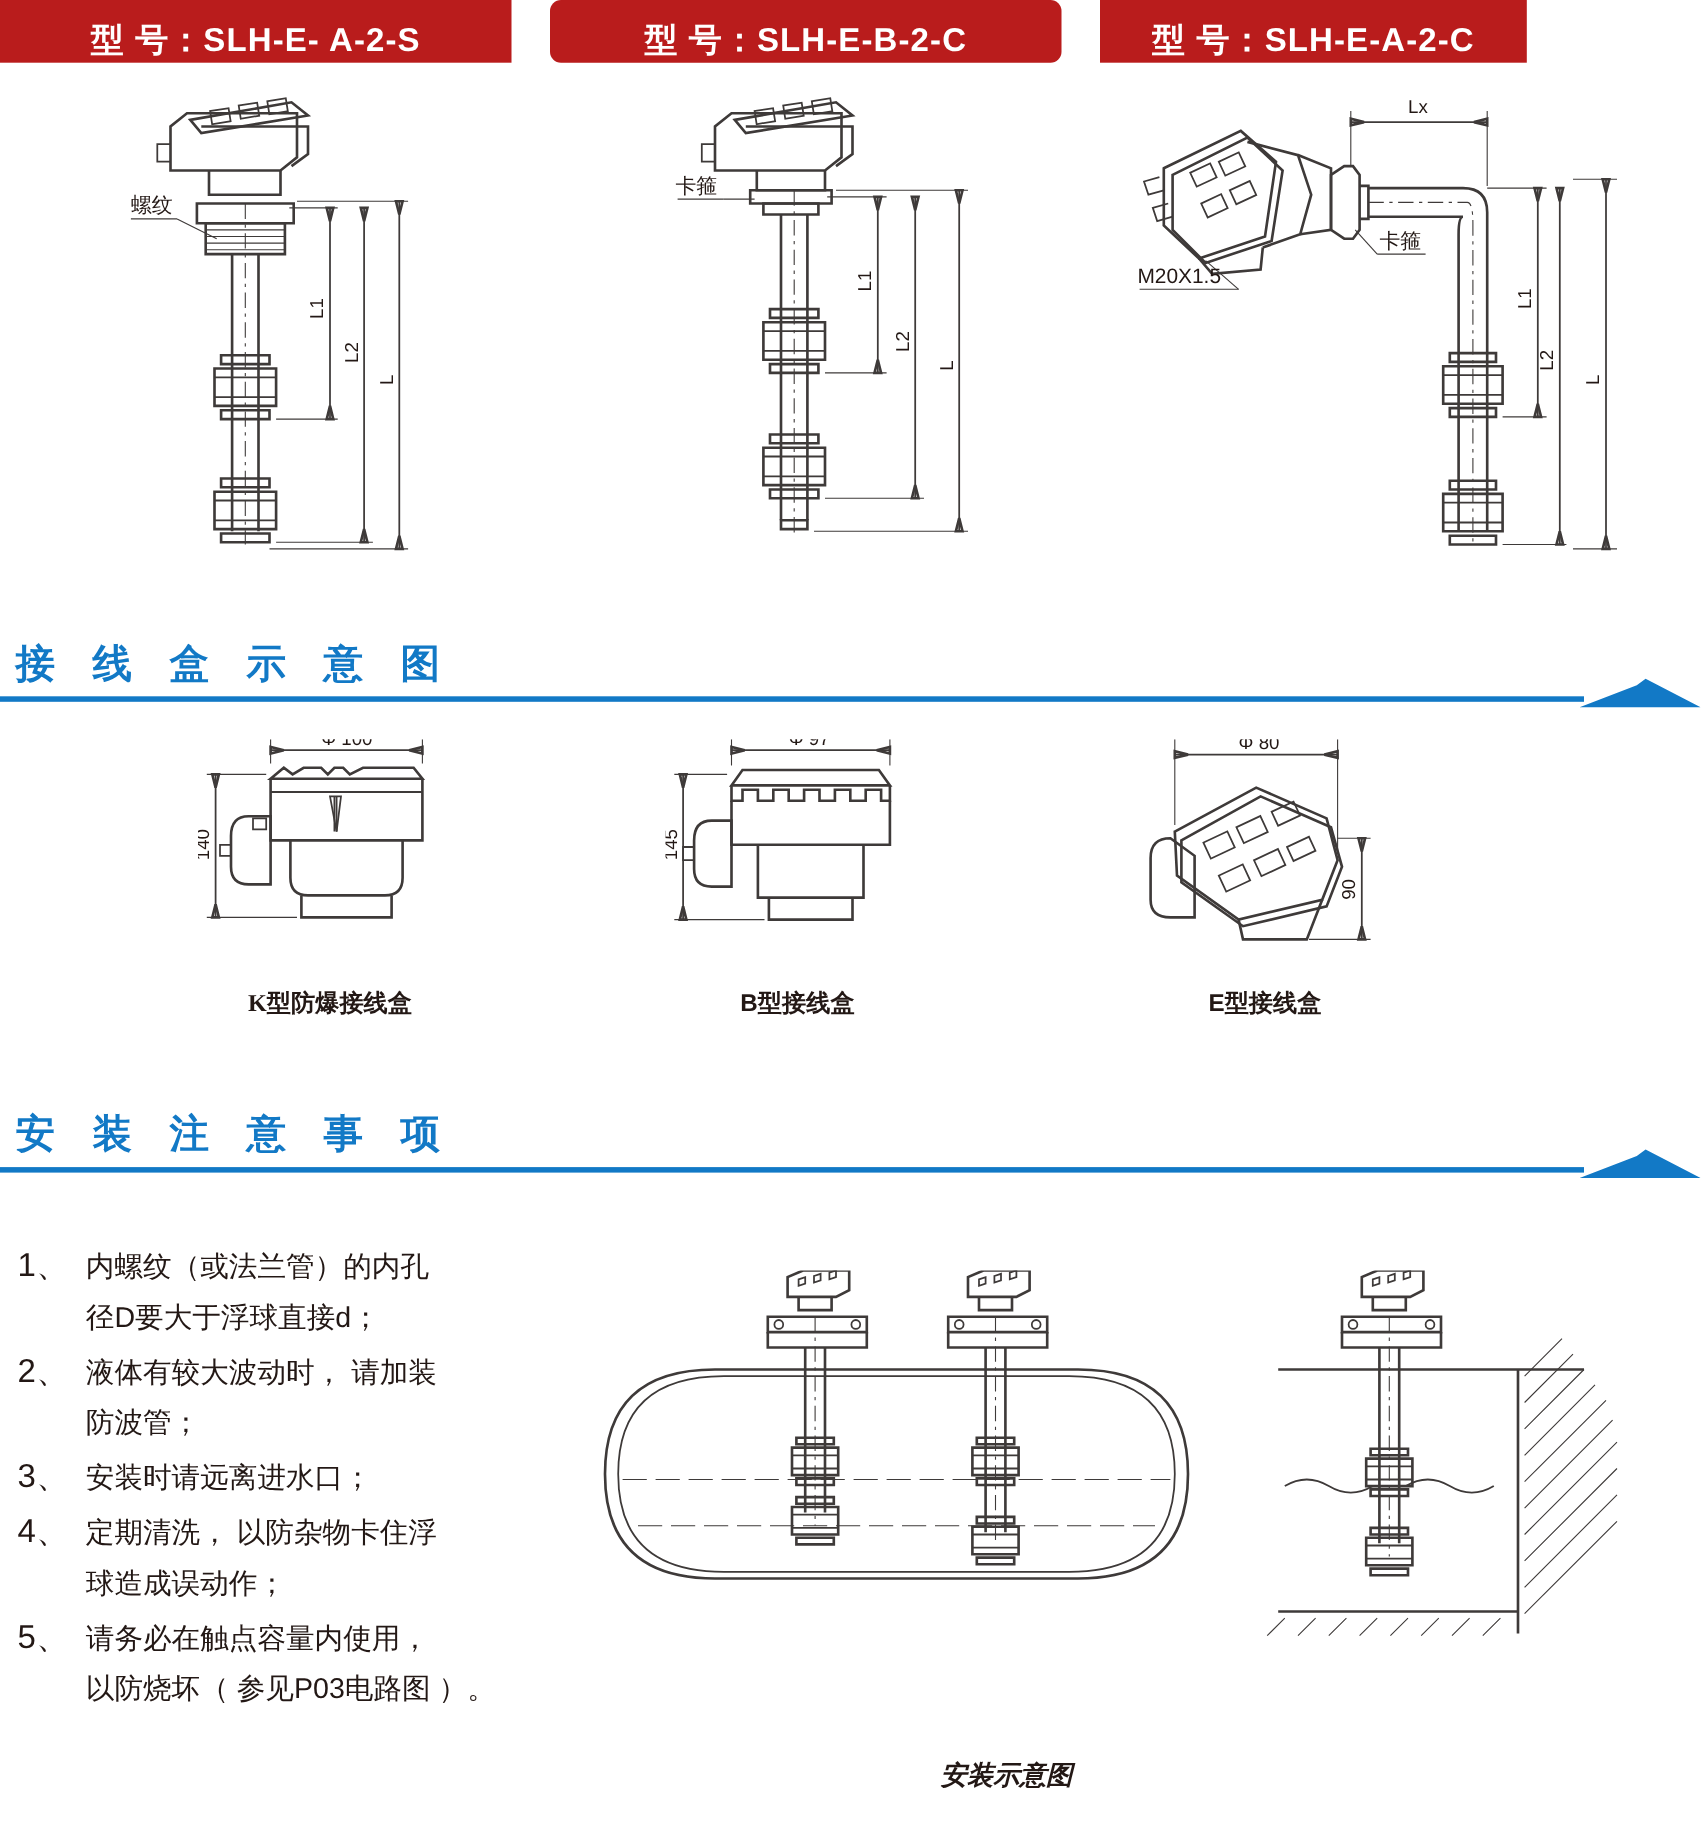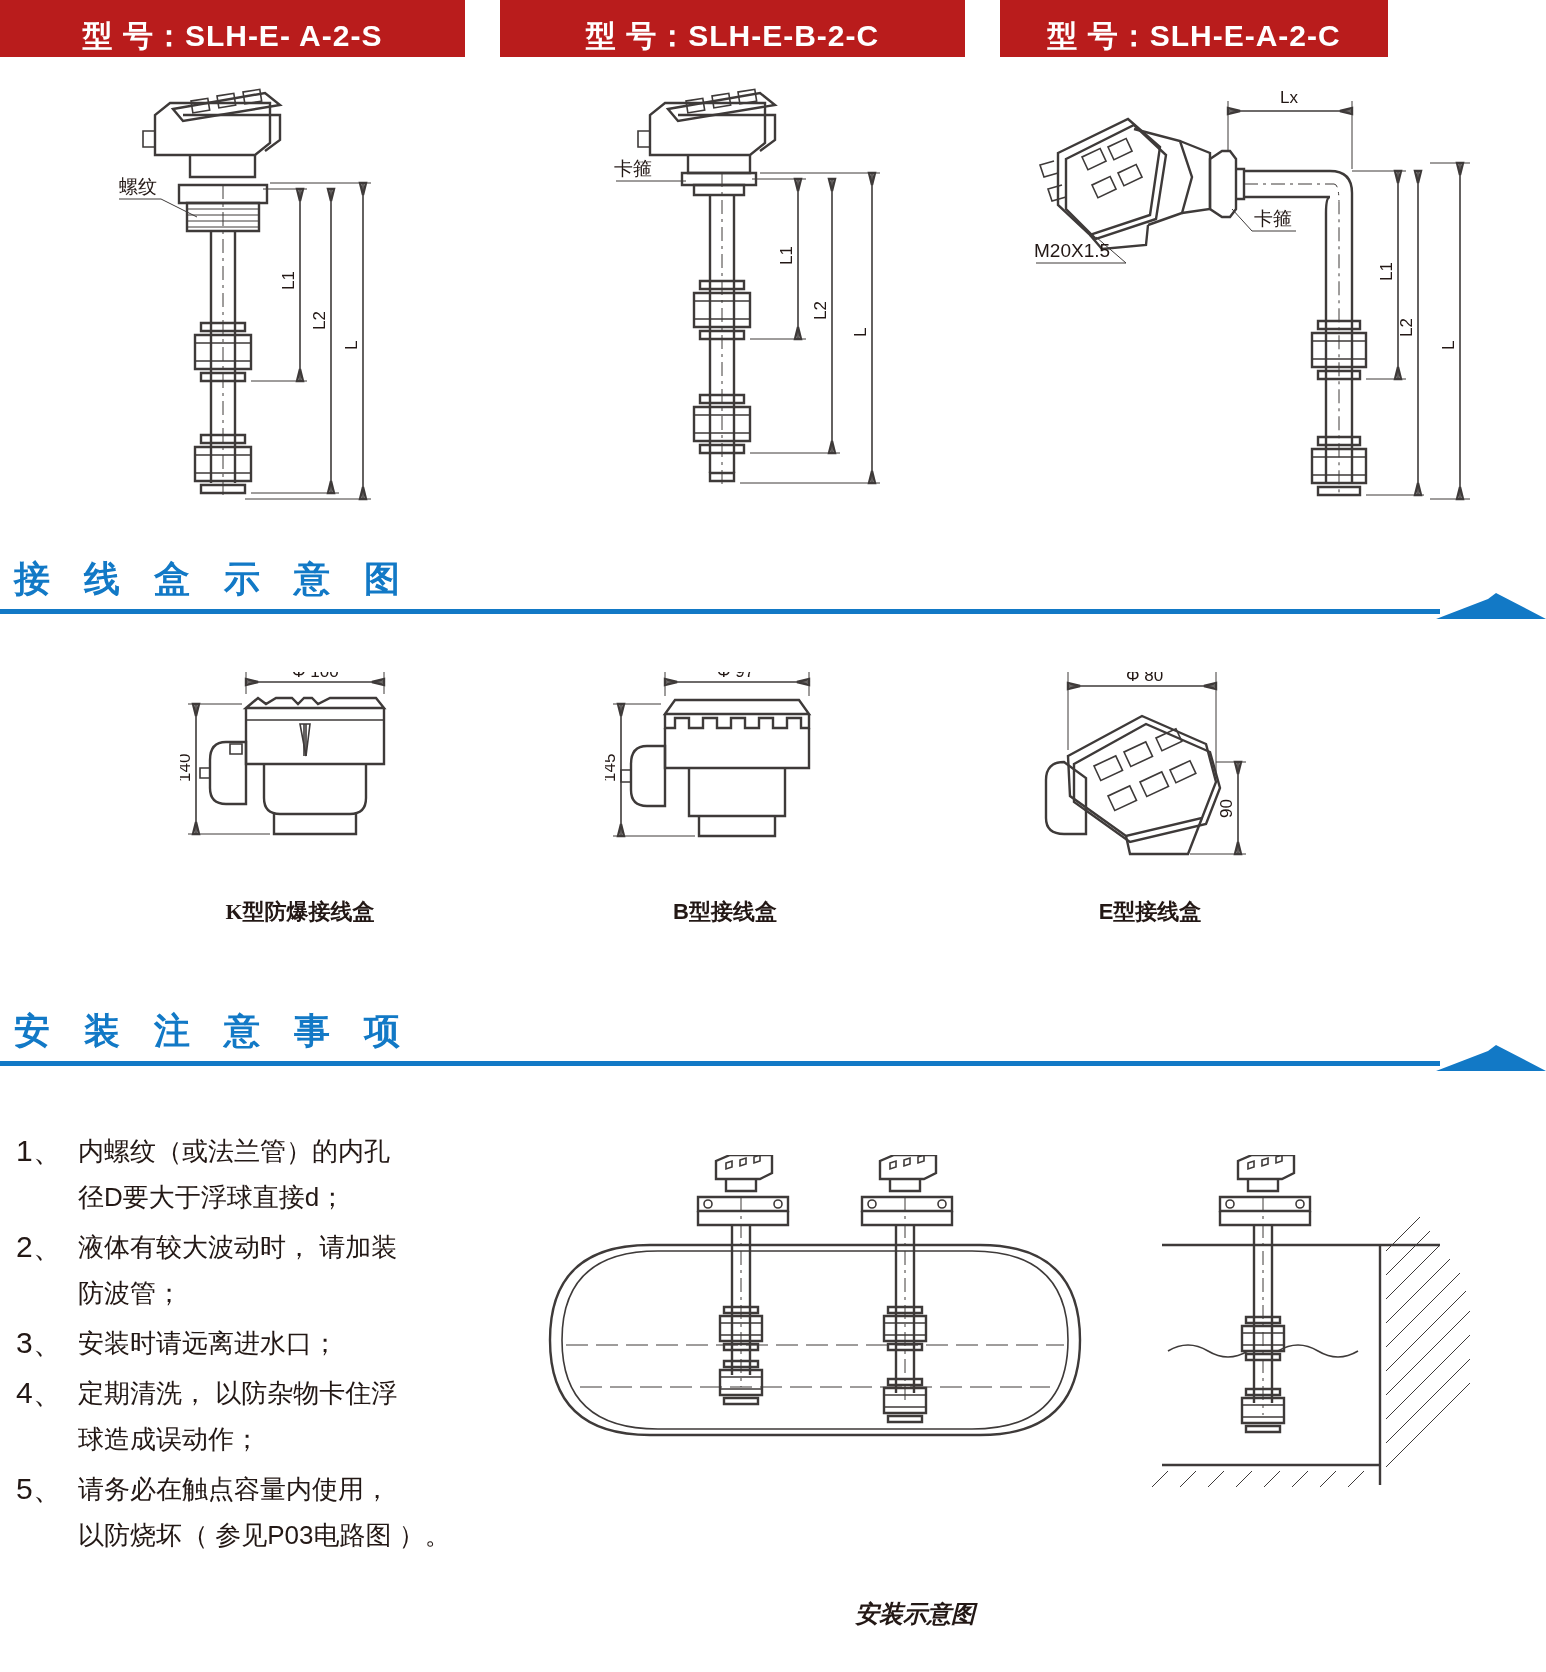--- a/index.html
+++ b/index.html
@@ -5,21 +5,21 @@
   html,body{margin:0;padding:0;background:#fff;}
   body{width:1546px;height:1672px;position:relative;
        font-family:"Liberation Sans","DejaVu Sans",sans-serif;color:#231815;overflow:hidden;}
   .page{position:relative;width:1546px;height:1672px;}
 
   
   .modelbar{position:absolute;top:0;height:57px;background:#b91c1c;
             display:flex;align-items:flex-end;justify-content:center;}
   .modelbar span{color:#fff;font-size:30px;font-weight:bold;letter-spacing:1px;white-space:nowrap;}
   #mb0{left:0;width:465px;}
-  #mb1{left:500px;width:465px;}
+  #mb1{left:500px;width:465px;border-radius:10px;}
   #mb2{left:1000px;width:388px;}
 
   
   .section-head{position:absolute;left:0;width:1546px;height:60px;}
   .section-title{position:absolute;left:14px;top:-6px;color:#1279c6;
                  font-size:36px;font-weight:bold;letter-spacing:12px;white-space:nowrap;}
   .rule{position:absolute;left:0;top:48px;width:1440px;height:5px;background:#1279c6;}
   .rule-arrow{position:absolute;top:30px;right:0;width:110px;height:34px;}
 
   
@@ -271,21 +271,21 @@
     <svg width="60" height="420" viewBox="0 0 60 420">
       <path class="thin" d="M0 78 H40"></path>
       <path class="thin" d="M0 414 H40"></path>
       <path class="ln" d="M30 78 L30 414"></path>
       <path class="ln2" d="M27 78 L33 78 L30 90 Z"></path>
       <path class="ln2" d="M27 414 L33 414 L30 402 Z"></path>
       <text class="dim" x="24" y="265" transform="rotate(-90 24 265)">L</text>
     </svg>
   </div>
 
-  <div class="section-head" style="top:561px;text-align:right;">
+  <div class="section-head" style="top:585px;text-align:right;">
     <div class="section-title">接 线 盒 示 意 图</div>
     <div class="rule"></div>
     <svg class="rule-arrow" viewBox="0 0 110 34">
       <path d="M0 28 L110 28 L60 2 L52 8 Z" fill="#1279c6"></path>
     </svg>
   </div>
 
   <div class="dwg" style="left:180px;top:672px;">
   <svg width="230" height="190" viewBox="0 0 230 190">
     <g>

